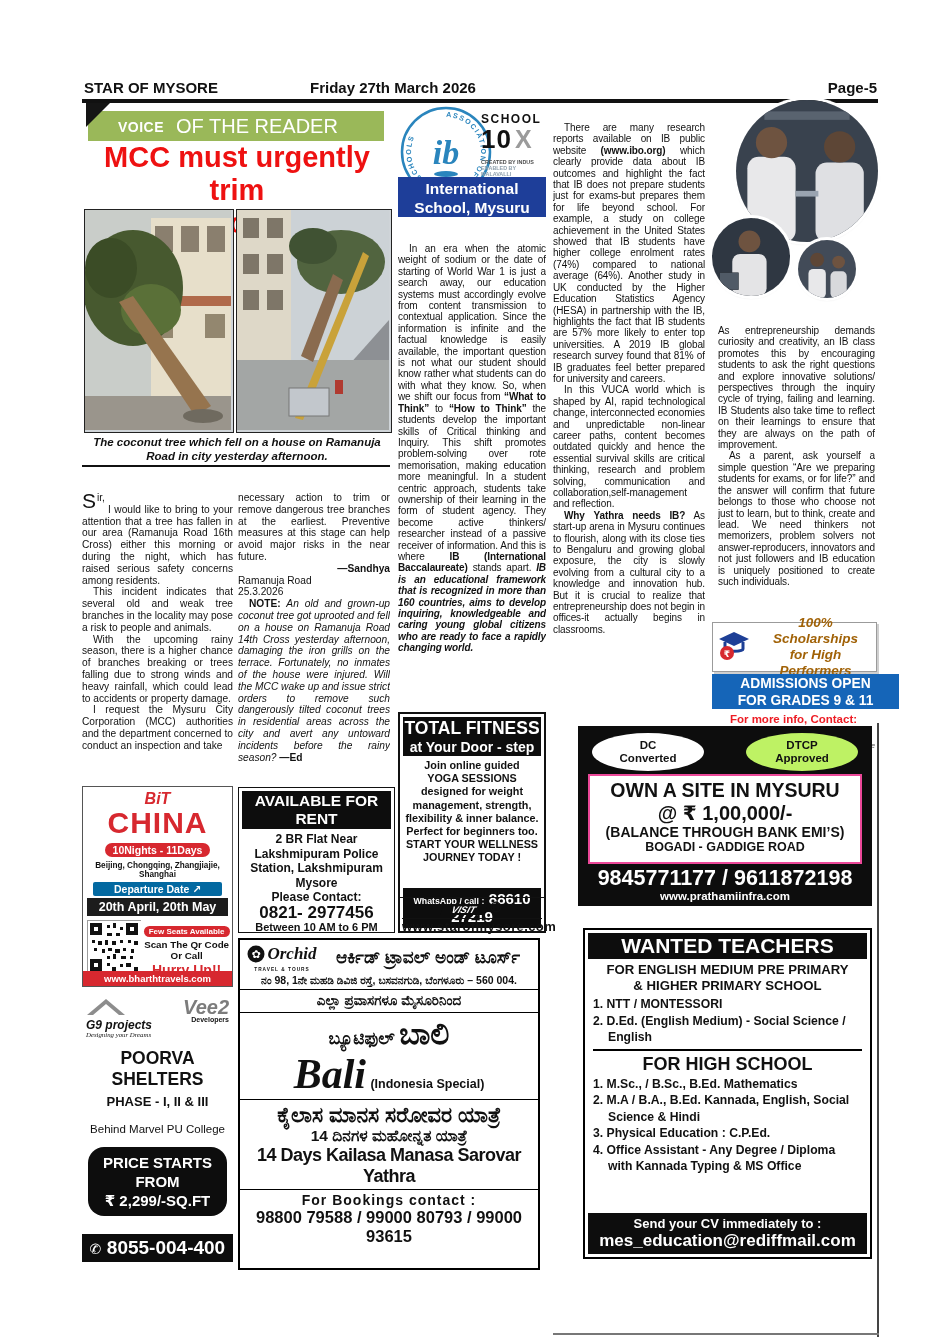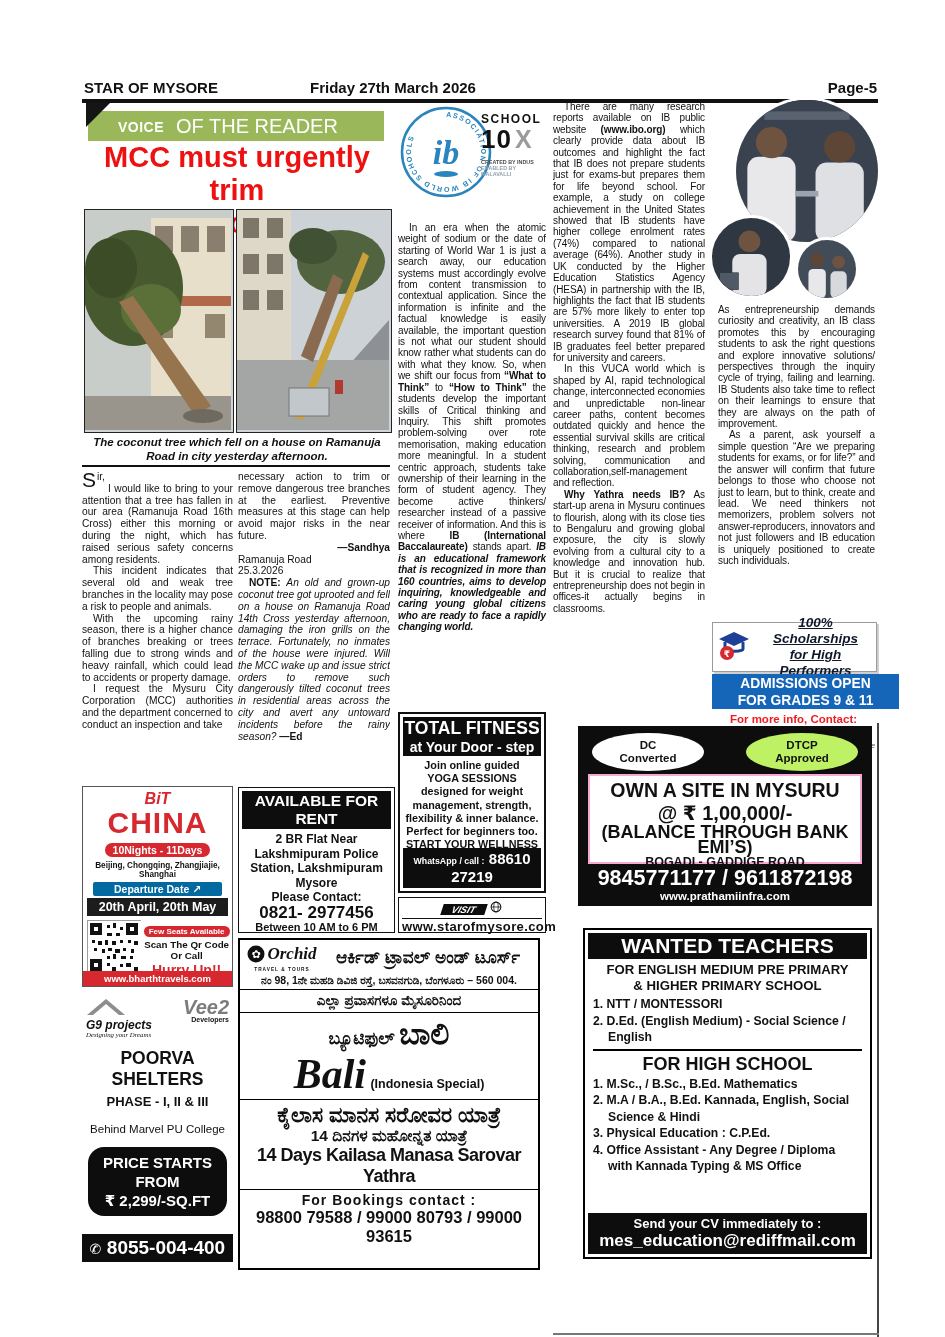--- a/index.html
+++ b/index.html
@@ -3,21 +3,21 @@
 <meta charset="utf-8">
 <style>
   html,body{margin:0;padding:0;background:#e9e9e9;}
   .page{position:relative;width:945px;height:1337px;background:#ffffff;margin:0 auto;
         font-family:"Liberation Sans","DejaVu Sans",sans-serif;color:#111;overflow:hidden;}
   .abs{position:absolute;}
   .b{font-weight:bold;}
   .it{font-style:italic;}
   .bit{font-weight:bold;font-style:italic;}
   .ctr{text-align:center;}
-  .just{text-align:justify;text-justify:inter-word;}
+  .just{text-align:justify;text-justify:inter-word;margin-top:21px;}
   .wht{color:#fff;}
   .artcol{font-size:10px;line-height:11.4px;letter-spacing:-0.1px;overflow:hidden;}
   .artcol p{margin:0;}
   .ind{text-indent:11px;}
   .lettercol{font-size:10.2px;line-height:11.8px;overflow:hidden;}
   .lettercol p{margin:0;}
   .dropcap{float:left;font-size:21px;line-height:17px;margin-right:1px;}
   .photo{border:1px solid #222;background:#cfd4d8;}
   .pillred{display:inline-block;background:#d7282f;color:#fff;font-weight:bold;border-radius:9px;padding:1px 8px;}
   .blkbar{background:#0d0d0d;color:#fff;}
@@ -114,20 +114,24 @@
       <text x="47" y="60" text-anchor="middle" font-family="Liberation Serif, serif" font-style="italic" font-weight="bold" font-size="34" fill="#2a85bd">ib</text>
       <ellipse cx="47" cy="70" rx="12" ry="3" fill="#2a85bd"></ellipse>
     </svg>
   </div>
   <div class="abs" style="left:481px;top:112px;width:66px;">
     <div class="b" style="font-size:12px;letter-spacing:1.5px;">SCHOOL</div>
     <div style="line-height:26px;"><span class="b" style="font-size:26px;letter-spacing:1px;">10</span><span class="b" style="font-size:25px;color:#9b9b9b;margin-left:3px;">X</span></div>
     <div class="b" style="font-size:5.4px;color:#4c4c4c;margin-top:3px;">CREATED BY INDUS</div>
     <div class="b" style="font-size:5.4px;color:#8fa0ad;">ENABLED BY MALAVALLI</div>
   </div>
+  <div class="abs ctr wht b" style="left:398px;top:177px;width:148px;height:40px;background:#1e3e99;font-size:15.5px;line-height:19px;padding-top:2px;box-sizing:border-box;">
+    <div>International</div>
+    <div>School, Mysuru</div>
+  </div>
   <div class="abs artcol just" style="left:398px;top:222px;width:148px;height:487px;">
     <p class="ind"><span>In an era when the atomic weight of sodium or the date of starting of World War 1 is just a search away, our education systems must accordingly evolve from content transmission to contextual application. Since the information is infinite and the factual knowledge is easily available, the important question is not what our student should know rather what students can do with what they know. So, when we shift our focus from </span><span class="b">“What to Think”</span><span> to </span><span class="b">“How to Think”</span><span> the students develop the important skills of Critical thinking and Inquiry. This shift promotes problem-solving over rote memorisation, making education more meaningful. In a student centric approach, students take ownership of their learning in the form of student agency. They become active thinkers/ researcher instead of a passive receiver of information. And this is where </span><span class="b">IB (International Baccalaureate)</span><span> stands apart. </span><span class="bit">IB is an educational framework that is recognized in more than 160 countries, aims to develop inquiring, knowledgeable and caring young global citizens who are ready to face a rapidly changing world.</span></p>
   </div>
 
   <div class="abs artcol just" style="left:553px;top:101px;width:152px;height:610px;">
     <p class="ind"><span>There are many research reports available on IB public website </span><span class="b">(www.ibo.org)</span><span> which clearly provide data about IB outcomes and highlight the fact that IB does not prepare students just for exams-but prepares them for life beyond school. For example, a study on college achievement in the United States showed that IB students have higher college enrolment rates (74%) compared to national average (64%). Another study in UK conducted by the Higher Education Statistics Agency (HESA) in partnership with the IB, highlights the fact that IB students are 57% more likely to enter top universities. A 2019 IB global research survey found that 81% of IB graduates feel better prepared for university and careers.</span></p>
     <p class="ind">In this VUCA world which is shaped by AI, rapid technological change, interconnected economies and unpredictable non-linear career paths, content becomes outdated quickly and hence the essential survival skills are critical thinking, research and problem solving, communication and collaboration,self-management and reflection.</p>
     <p class="ind"><span class="b">Why Yathra needs IB?</span><span> As start-up arena in Mysuru continues to flourish, along with its close ties to Bengaluru and growing global exposure, the city is slowly evolving from a cultural city to a knowledge and innovation hub. But it is crucial to realize that entrepreneurship does not begin in offices-it actually begins in classrooms.</span></p>
   </div>
 
@@ -169,21 +173,21 @@
 
   <div class="abs" style="left:712px;top:622px;width:163px;height:48px;background:#fff;border:1px solid #9b9b9b;box-shadow:2px 2px 0 #cfcfcf;display:flex;align-items:center;">
     <span style="margin:0 4px;">
       <svg width="34" height="34" viewBox="0 0 34 34">
           <polygon points="17,4 32,11 17,18 2,11" fill="#1d3f96"></polygon>
           <path d="M8 14 v7 c0 3 18 3 18 0 v-7" fill="none" stroke="#1d3f96" stroke-width="3"></path>
           <circle cx="10" cy="25" r="7" fill="#d7282f"></circle>
           <text x="10" y="28.5" text-anchor="middle" font-size="9" font-weight="bold" fill="#fff">₹</text>
         </svg>
     </span>
-    <span class="bit ctr" style="flex:1;font-size:13.5px;line-height:16px;color:#0f172a;text-decoration:underline;">
+    <span class="bit ctr" style="flex:1;font-size:13.5px;line-height:16px;color:#a16207;">
       <div>100% Scholarships</div>
       <div>for High Performers</div>
     </span>
   </div>
   <div class="abs ctr wht b" style="left:712px;top:674px;width:187px;height:35px;background:#1565b8;font-size:13.8px;line-height:17px;padding-top:1px;box-sizing:border-box;">
     <div>ADMISSIONS OPEN</div>
     <div>FOR GRADES 9 &amp; 11</div>
   </div>
   <div class="abs ctr b" style="left:712px;top:712px;width:163px;font-size:11.5px;line-height:14px;color:#ed1c24;">
     <div>For more info, Contact:</div>
@@ -260,21 +264,21 @@
       <div>Lakshmipuram Police</div>
       <div>Station, Lakshmipuram</div>
       <div>Mysore</div>
       <div>Please Contact:</div>
       <div style="font-size:17px;margin-top:1px;">0821- 2977456</div>
       <div style="font-size:11px;">Between 10 AM to 6 PM</div>
       <div style="font-size:11px;">(Monday to Saturday)</div>
     </div>
   </div>
 
-  <div class="abs ctr" style="left:398px;top:712px;width:148px;height:181px;border:2px solid #111;box-sizing:border-box;overflow:hidden;">
+  <div class="abs ctr" style="left:398px;top:712px;width:148px;height:221px;border:2px solid #111;box-sizing:border-box;overflow:hidden;">
     <div class="blkbar b" style="margin:3px;padding:1px 0;">
       <div style="font-size:17.5px;">TOTAL FITNESS</div>
       <div style="font-size:14px;">at Your Door - step</div>
     </div>
     <div class="b" style="font-size:10.8px;line-height:13.2px;">
       <div>Join online guided</div>
       <div>YOGA SESSIONS</div>
       <div>designed for weight</div>
       <div>management, strength,</div>
       <div>flexibility &amp; inner balance.</div>
@@ -299,24 +303,24 @@
 
   <div class="abs" style="left:578px;top:726px;width:294px;height:180px;background:#0d0d0d;">
     <div class="abs ctr b" style="left:14px;top:7px;width:112px;height:38px;background:#fff;border-radius:50%;font-size:11.5px;line-height:13px;padding-top:6px;box-sizing:border-box;">
       <div>DC</div>
         <div>Converted</div>
     </div>
     <div class="abs ctr b" style="right:14px;top:7px;width:112px;height:38px;background:#bef264;border-radius:50%;font-size:11.5px;line-height:13px;padding-top:6px;box-sizing:border-box;">
       <div>DTCP</div>
         <div>Approved</div>
     </div>
-    <div class="abs ctr b" style="left:10px;right:10px;top:48px;height:90px;background:#fff;border:2px solid #f9a8d4;box-sizing:border-box;padding-top:3px;">
+    <div class="abs ctr b" style="left:10px;right:10px;top:48px;height:90px;background:#fff;border:2px solid #ec4899;box-sizing:border-box;padding-top:3px;">
       <div style="font-size:19.5px;line-height:22px;">OWN A SITE IN MYSURU</div>
       <div style="font-size:20px;line-height:24px;">@ ₹ 1,00,000/-</div>
-      <div style="font-size:18px;line-height:15px;">(BALANCE THROUGH BANK EMI’S)</div>
+      <div style="font-size:14px;line-height:15px;">(BALANCE THROUGH BANK EMI’S)</div>
       <div style="font-size:12.5px;line-height:15px;">BOGADI - GADDIGE ROAD</div>
     </div>
     <div class="abs ctr wht b" style="left:0;right:0;top:140px;font-size:21.5px;">9845771177 / 9611872198</div>
     <div class="abs ctr wht b" style="left:0;right:0;top:164px;font-size:11.5px;">www.prathamiinfra.com</div>
   </div>
 
   <div class="abs" style="left:583px;top:928px;width:289px;height:331px;border:2px solid #000;box-sizing:border-box;background:#fff;">
     <div class="blkbar b ctr" style="margin:3px;font-size:21px;padding:1px 0;">WANTED TEACHERS</div>
     <div class="b ctr" style="font-size:13.2px;line-height:16px;">
       <div>FOR ENGLISH MEDIUM PRE PRIMARY</div>

